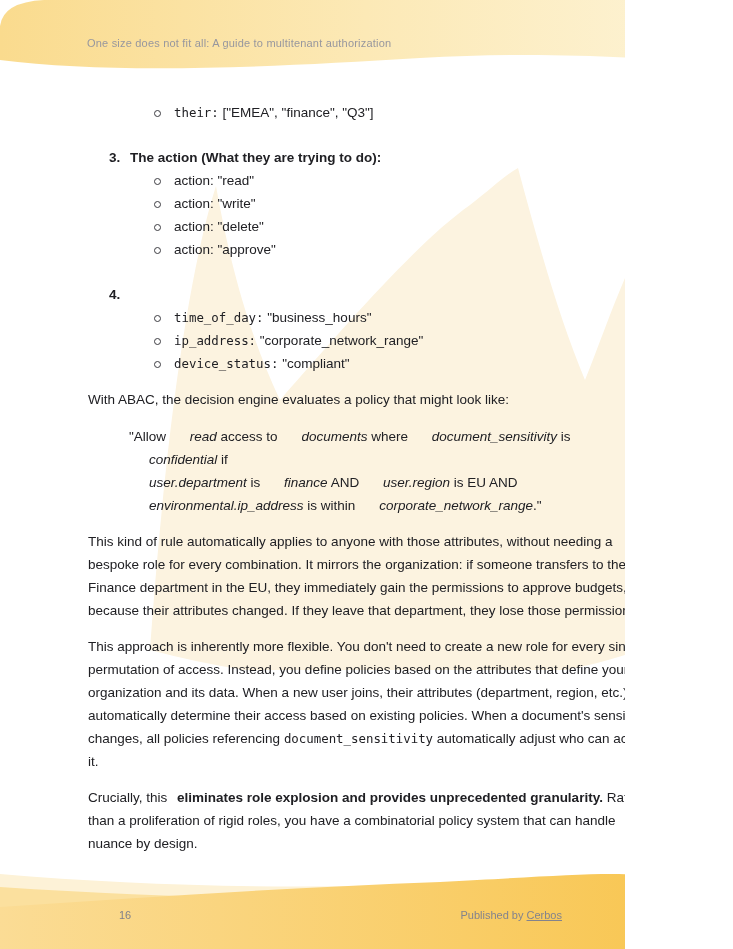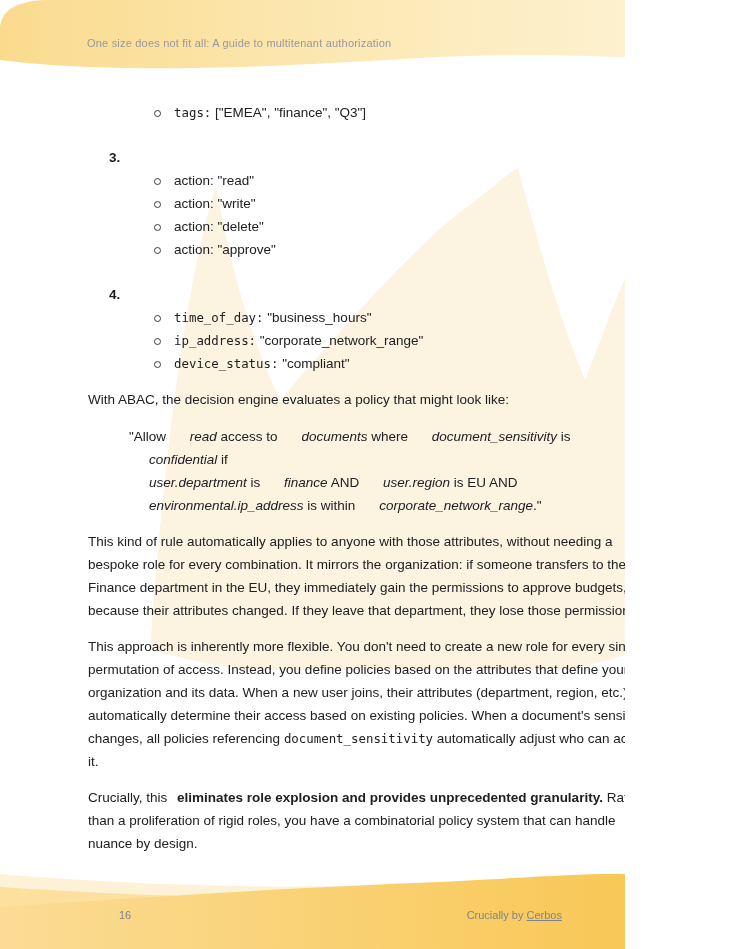--- a/index.html
+++ b/index.html
@@ -72,25 +72,26 @@
              C420,120 440,190 465,250
              C485,200 505,140 525,108
              C545,150 560,230 565,300
              C570,390 550,470 520,520
              C380,570 180,560 30,520 Z" fill="#FCF3E0"></path>
   </svg>
 
   <div class="main">
 
     <div class="bullet first-bullet">
-      <span class="mono">tags:</span><span> ["EMEA", "finance", "Q3"]</span>
+      <span class="mono">their:</span><span> ["EMEA", "finance", "Q3"]</span>
     </div>
 
     <div class="list-head">
       <span class="num">3.</span>
+      <span>The action (What they are trying to do):</span>
     </div>
 
     <ul>
       <li class="bullet">action: "read"</li>
       <li class="bullet">action: "write"</li>
       <li class="bullet">action: "delete"</li>
       <li class="bullet">action: "approve"</li>
     </ul>
 
     <div class="list-head">
@@ -129,16 +130,16 @@
       </linearGradient>
     </defs>
     <path d="M0,14 C140,26 300,30 460,23 C570,18 660,42 733,52 L733,89 L0,89 Z" fill="#FDF2D7"></path>
     <path d="M0,27 C180,39 330,41 480,34 C565,30 625,36 675,54 C698,62 716,71 733,78 L733,89 L0,89 Z" fill="#FBE09E"></path>
     <path d="M0,47 C150,37 300,27 440,22 C520,18 572,14 612,14 C652,14 669,23 682,42 C694,60 703,75 711,89 L0,89 Z" fill="url(#amberGrad)"></path>
   </svg>
 
   <div class="footer-page-num">16</div>
 
   <div class="footer-publisher">
-    <span>Crucially by </span><a>Cerbos</a>
+    <span>Published by </span><a>Cerbos</a>
   </div>
 
 </div>
 
 </body></html>

